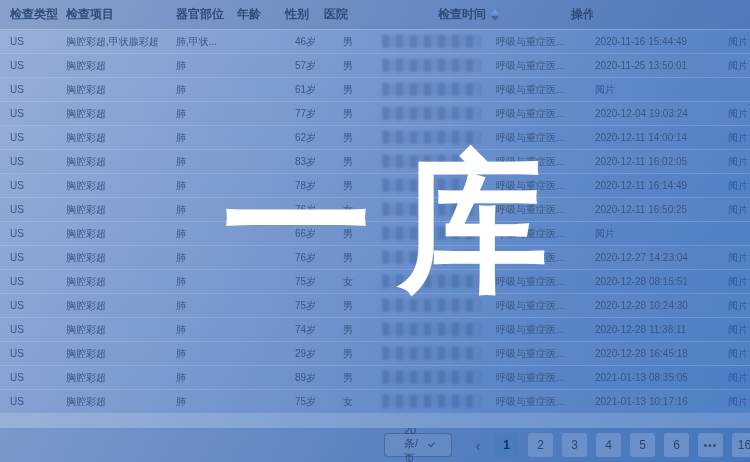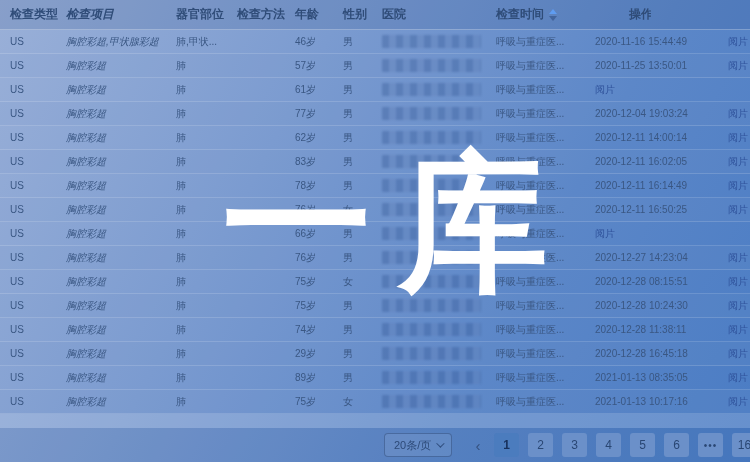--- a/index.html
+++ b/index.html
@@ -20,21 +20,21 @@
     font-weight:700; font-size:12px; color:#2f4c78;
   }
   .trow {
     display:flex; height:24px; align-items:center; flex:none;
     border-bottom:1px solid rgba(255,255,255,0.15);
     font-size:10px; color:#3a5783;
   }
   .trow.alt { background:rgba(130,160,210,0.10); }
   .cell { display:flex; align-items:center; height:100%; overflow:hidden; white-space:nowrap; padding-left:8px; flex:none; }
   .c-type     { width:58px;  padding-left:10px; }
-  .c-item     { width:110px;font-style:italic; }
+  .c-item     { width:110px; }
   .c-organ    { width:61px;text-align:center; }
   .c-method   { width:58px; }
   .c-age      { width:48px; }
   .c-gender   { width:39px; }
   .c-hospital { width:114px; }
   .c-dept     { width:99px; }
   .c-time     { width:133px; }
   .c-op       { width:30px; }
 
   .redact {
@@ -61,21 +61,21 @@
 
   
   .table-bottom { height:14px; flex:none; background:rgba(255,255,255,0.16); }
   .footer {
     flex:1; display:flex; align-items:center; justify-content:flex-end;
     gap:9px; background:rgba(30,64,125,0.10); overflow:hidden;
     font-size:12px; color:#2b4876;
   }
   .size-select {
     display:flex; align-items:center; justify-content:space-between;
-    width:68px; height:24px; padding:0 9px;
+    width:68px; height:24px; padding:0 19px;
     border:1px solid rgba(38,64,110,0.45); border-radius:4px;
     background:rgba(255,255,255,0.08); font-size:11px; color:#2d4a78; cursor:pointer;
     margin-right:10px;
   }
   .chev {
     width:6px; height:6px; border-right:1.5px solid #2f4d7d; border-bottom:1.5px solid #2f4d7d;
     transform:rotate(45deg) translateY(-2px); margin-left:4px;
   }
   .pbtn {
     min-width:25px; height:24px; border-radius:3px;
@@ -90,21 +90,20 @@
 </style>
 </head>
 <body>
 
 <div class="stage">
 
   <div class="thead">
     <div class="cell c-type">检查类型</div>
     <div class="cell c-item">检查项目</div>
     <div class="cell c-organ">器官部位</div>
-    <div class="cell c-method">检查方法</div>
     <div class="cell c-age">年龄</div>
     <div class="cell c-gender">性别</div>
     <div class="cell c-hospital">医院</div>
     <div class="cell c-time">
       <span>检查时间</span>
       <span class="carets">
           <i class="up"></i>
           <i class="dn"></i>
         </span>
     </div>

